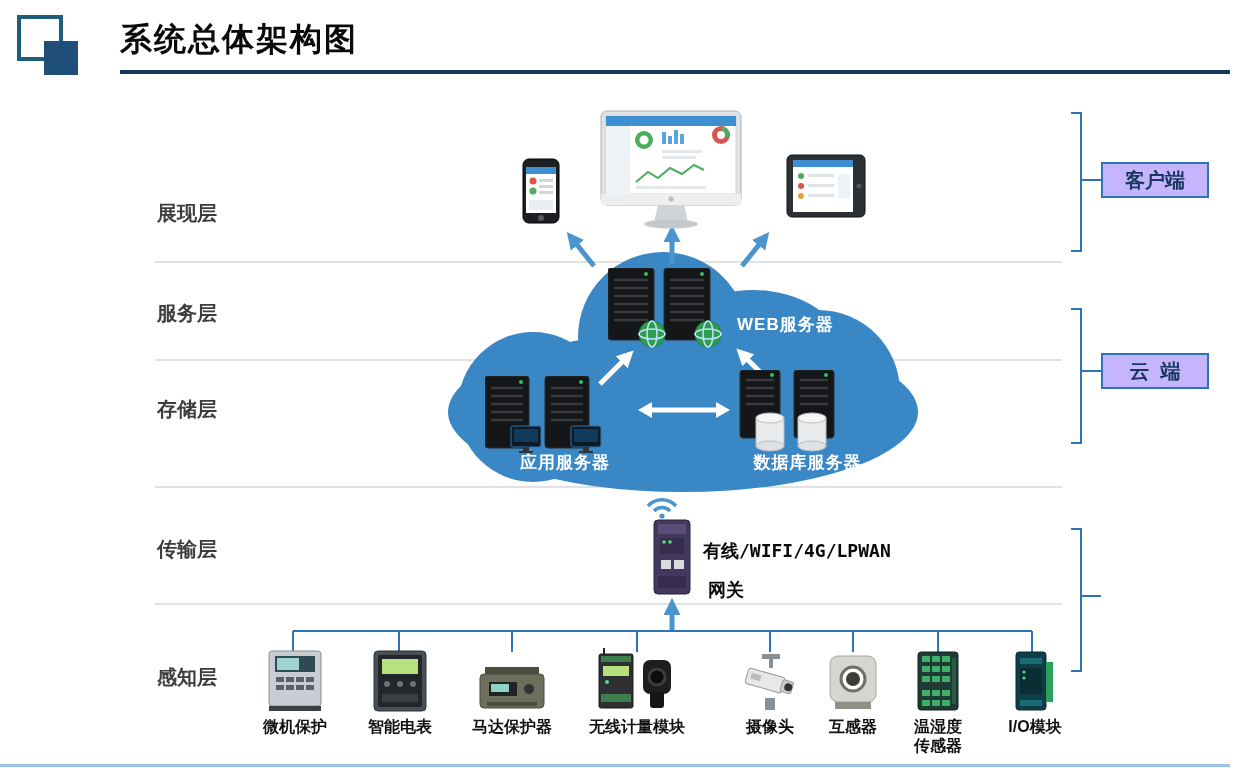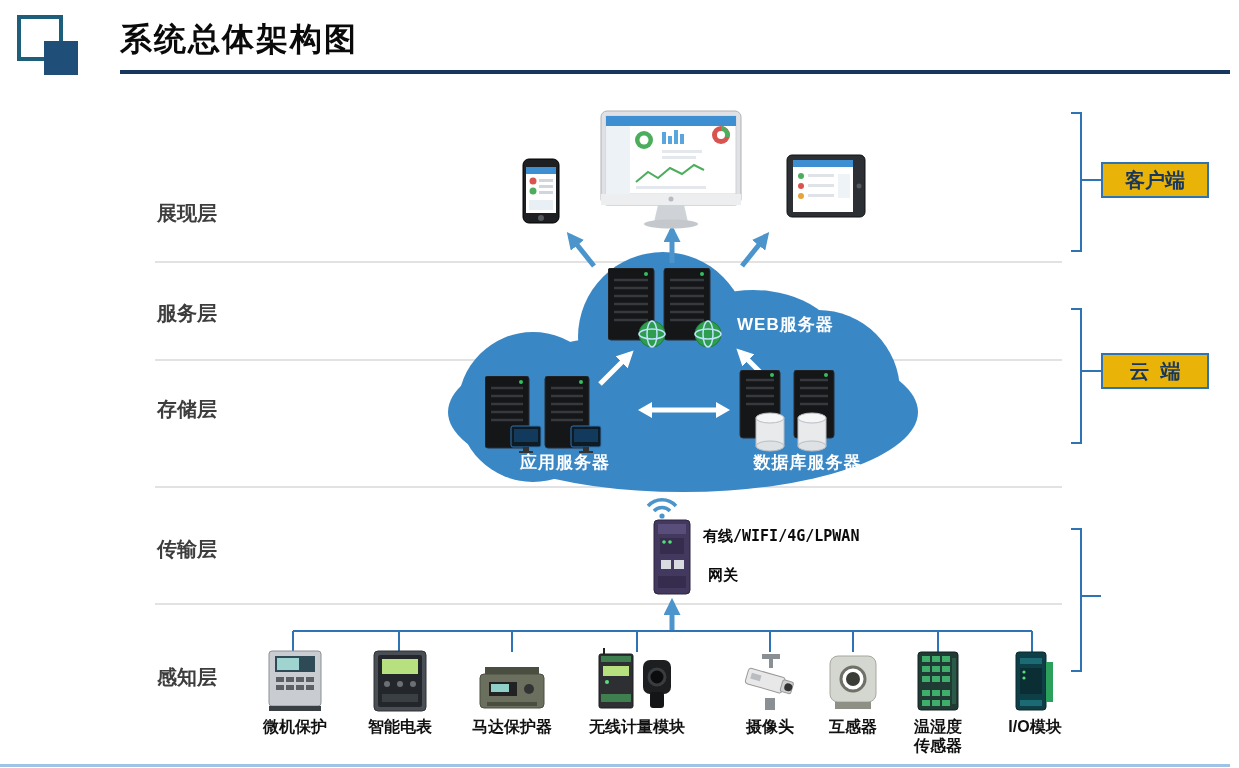--- a/index.html
+++ b/index.html
@@ -23,32 +23,32 @@
                         pointer-events:none; }
   .underlay { z-index:0; }
   .cloud-svg { position:absolute; left:433px; top:242px; z-index:1; }
   .overlay { z-index:2; }
 
   
   .layer { position:absolute; font-size:20px; font-weight:bold; color:#3d3d3d; z-index:3; }
 
   
   .zone-box { position:absolute; width:108px; height:36px; border:2px solid #2E74B5;
-              background:#eab308; color:#17375E; font-size:20px; font-weight:bold;
+              background:#c4b5fd; color:#17375E; font-size:20px; font-weight:bold;
               display:flex; align-items:center; justify-content:center;
               white-space:pre; z-index:3; }
 
   
   .cloud-label { position:absolute; color:#ffffff; font-size:17px; font-weight:600;
                  z-index:3; letter-spacing:1px; }
   .cloud-label.centered { text-align:center; }
 
   
-  .gw-label { position:absolute; color:#0a0a0a; font-size:15px; font-weight:bold;
-              font-family:"DejaVu Sans Mono","Liberation Mono",monospace; z-index:3; }
+  .gw-label { position:absolute; color:#0a0a0a; font-size:18px; font-weight:bold;
+              font-family:"DejaVu Sans Mono","Liberation Mono",monospace; z-index:3;margin-top:12px; }
 
   .art { position:absolute; z-index:3; line-height:0; }
 
   
   .device { position:absolute; top:646px; width:132px; transform:translateX(-50%);
             display:flex; flex-direction:column; align-items:center; z-index:3; }
   .dev-icon { height:66px; display:flex; align-items:flex-end; justify-content:center;
               line-height:0; }
   .dev-label { margin-top:5px; font-size:16px; font-weight:bold; color:#111;
                text-align:center; white-space:pre-line; line-height:1.2; }

